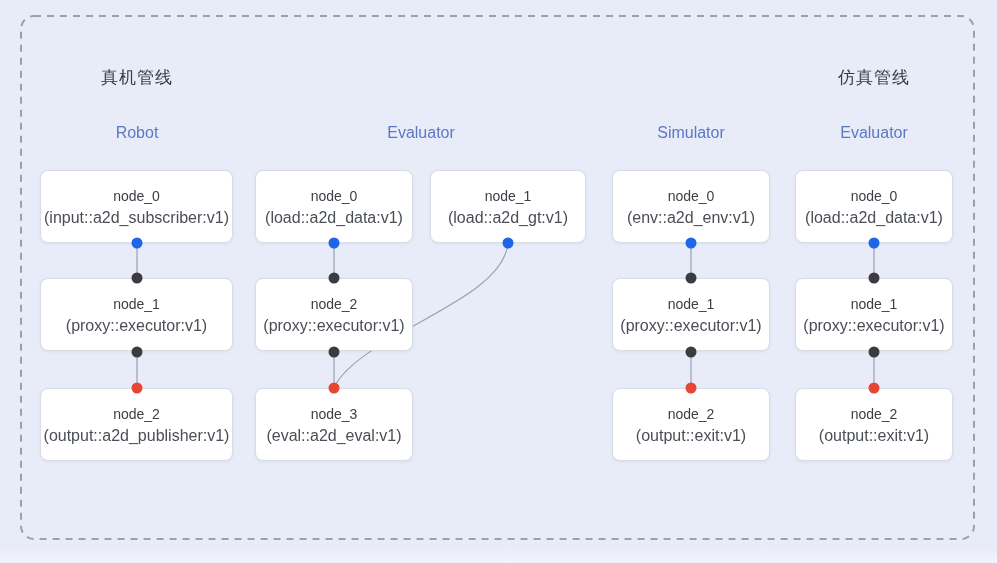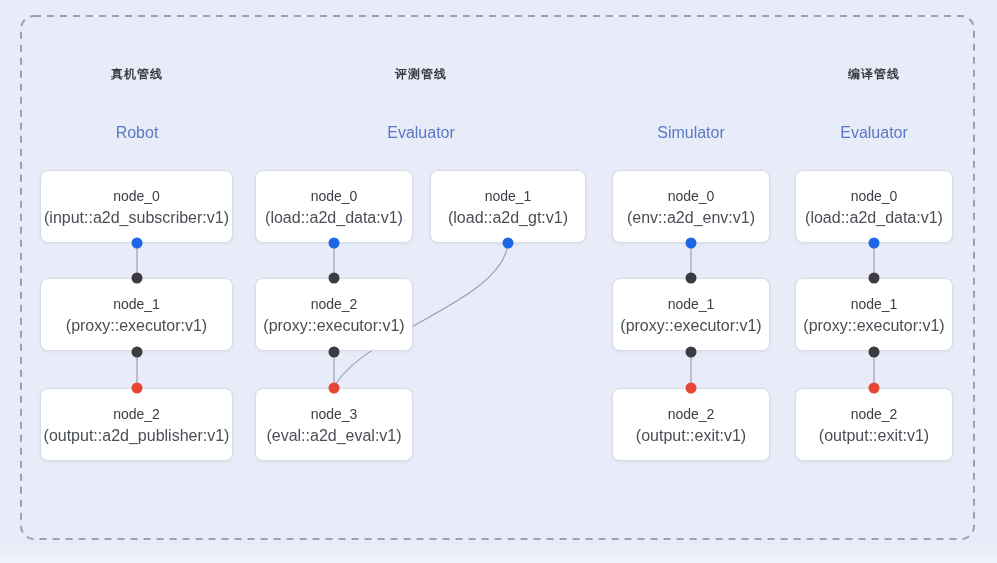--- a/index.html
+++ b/index.html
@@ -14,21 +14,21 @@
   body{
     width:997px;height:563px;overflow:hidden;
     font-family:"Liberation Sans", sans-serif;
     background:linear-gradient(180deg,var(--page-bg) 0%,var(--page-bg) 97%,#f1f3fa 100%);
   }
   .canvas{position:relative;width:997px;height:563px;}
   .edges{position:absolute;left:0;top:0;z-index:1;}
   .edges line,.edges path{stroke:var(--edge-color);stroke-width:1.2;fill:none;}
   .edges .border-dash{stroke:var(--border-color);stroke-width:2;stroke-dasharray:7 6;fill:none;}
   .header-zh{position:absolute;top:66px;width:220px;margin-left:-110px;text-align:center;
-    font-size:12px;font-weight:700;color:var(--title-color);z-index:2;letter-spacing:1px;}
+    font-size:17px;font-weight:400;color:var(--title-color);z-index:2;letter-spacing:1px;}
   .header-en{position:absolute;top:124px;width:220px;margin-left:-110px;text-align:center;
     font-size:16px;font-weight:400;color:var(--subtitle-color);z-index:2;}
   .hc-robot{left:137px}.hc-eval{left:421px}.hc-sim{left:691px}.hc-comp{left:874px}
   .node{position:absolute;height:73px;box-sizing:border-box;background:var(--node-bg);
     border:1px solid var(--node-border);border-radius:8px;z-index:2;
     display:flex;flex-direction:column;align-items:center;justify-content:center;gap:2px;
     box-shadow:0 1px 3px rgba(50,60,90,.07);}
   .node-title{font-size:14px;color:var(--node-title-color);line-height:20px;}
   .node-spec{font-size:16px;color:var(--node-spec-color);line-height:19px;}
   .col-robot{left:40px;width:193px}
@@ -60,24 +60,23 @@
 
     <line x1="691" y1="243" x2="691" y2="278"></line>
     <line x1="691" y1="352" x2="691" y2="388"></line>
 
     <line x1="874" y1="243" x2="874" y2="278"></line>
     <line x1="874" y1="352" x2="874" y2="388"></line>
   </svg>
 
   <div class="header-zh hc-robot">真机管线</div>
   <div class="header-en hc-robot">Robot</div>
-  <div class="header-zh hc-eval">评测管线</div>
   <div class="header-en hc-eval">Evaluator</div>
   <div class="header-en hc-sim">Simulator</div>
-  <div class="header-zh hc-comp">编译管线</div>
+  <div class="header-zh hc-comp">仿真管线</div>
   <div class="header-en hc-comp">Evaluator</div>
 
   <div class="node col-robot row-1">
     <div class="node-title">node_0</div>
     <div class="node-spec">(input::a2d_subscriber:v1)</div>
   </div>
   <div class="node col-robot row-2">
     <div class="node-title">node_1</div>
     <div class="node-spec">(proxy::executor:v1)</div>
   </div>

